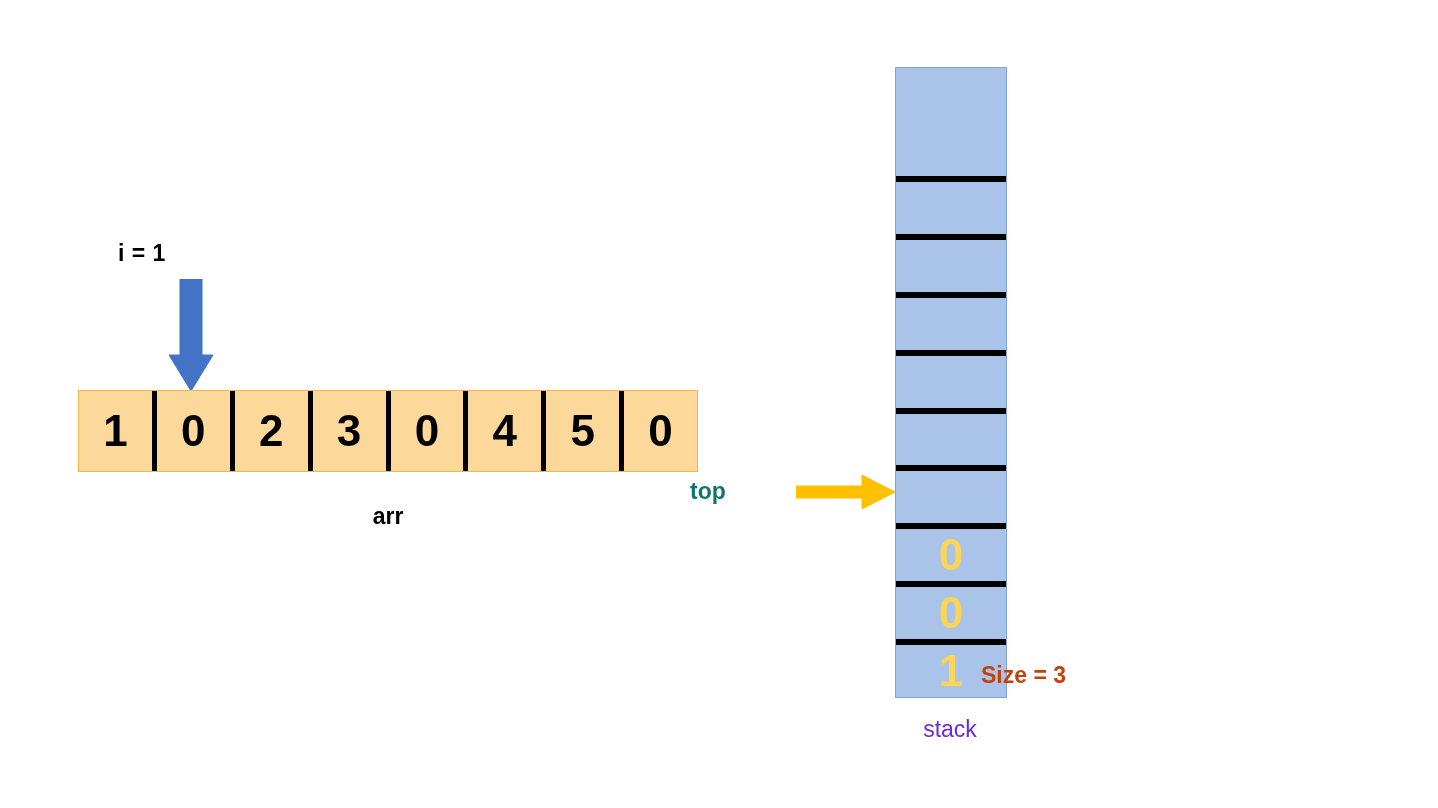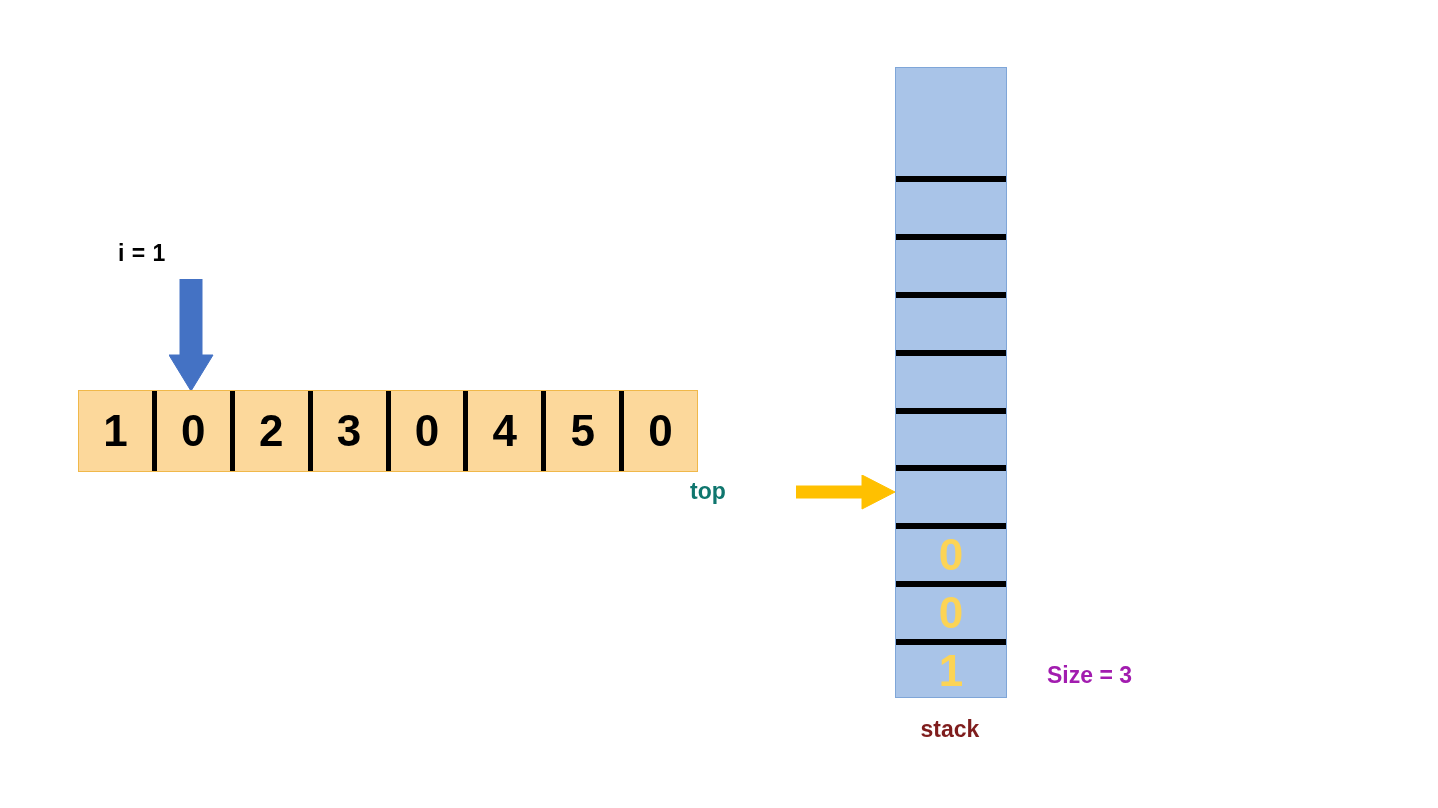--- a/index.html
+++ b/index.html
@@ -122,30 +122,30 @@
   .stack-cell + .stack-cell {
     border-top: 6px solid #000000;
   }
   .stack-label {
     position: absolute;
     left: 880px;
     top: 716px;
     width: 140px;
     text-align: center;
     font-size: 23px;
-    font-weight: bold;
-    color: #7f1d1d;
+    font-weight: normal;
+    color: #6d28d9;
   }
   .size-label {
     position: absolute;
-    left: 1047px;
+    left: 981px;
     top: 662px;
     font-size: 23px;
     font-weight: bold;
-    color: #a21caf;
+    color: #c2410c;
     white-space: nowrap;
   }
 </style>
 </head>
 <body>
 
 <div id="canvas">
 
   <div class="i-label">i = 1</div>
 
@@ -159,20 +159,21 @@
     <div class="array-cell">1</div>
     <div class="array-cell">0</div>
     <div class="array-cell">2</div>
     <div class="array-cell">3</div>
     <div class="array-cell">0</div>
     <div class="array-cell">4</div>
     <div class="array-cell">5</div>
     <div class="array-cell">0</div>
   </div>
 
+  <div class="array-label">arr</div>
 
   <div class="top-label">top</div>
 
   <div class="arrow-right">
     <svg width="100" height="36" viewBox="0 0 100 36" xmlns="http://www.w3.org/2000/svg">
       <polygon points="0,11 66,11 66,0 99,17 66,34 66,23 0,23" fill="#FFC000" stroke="#FFC000" stroke-width="1"></polygon>
     </svg>
   </div>
 
   <div class="stack-wrap">

